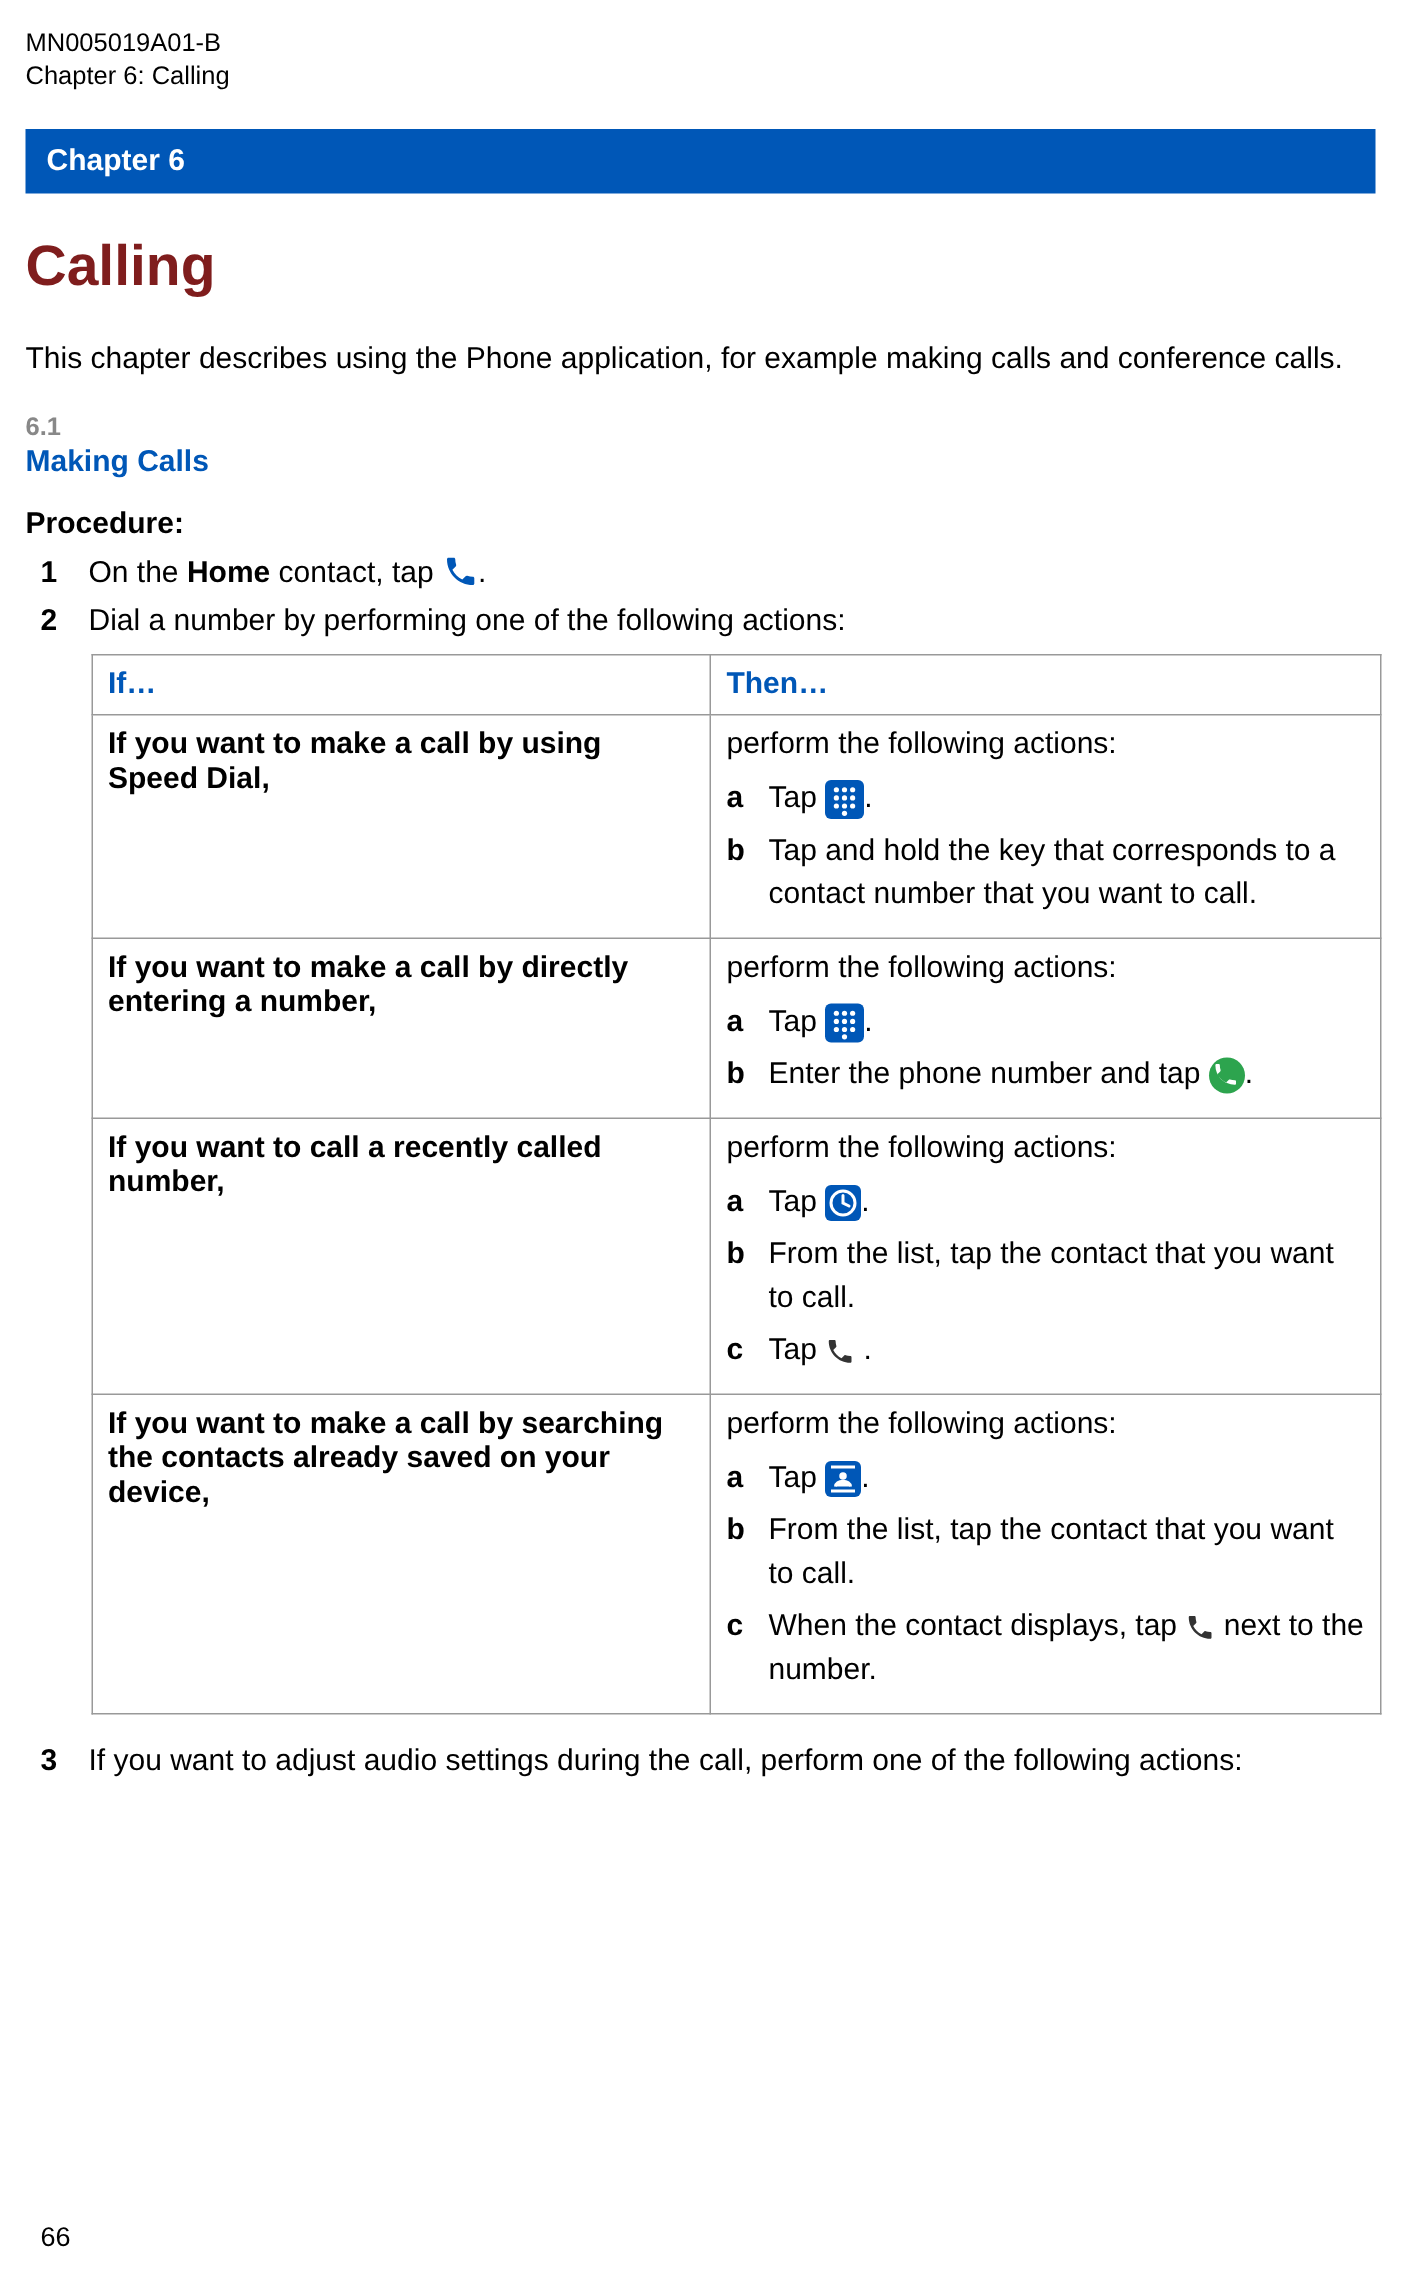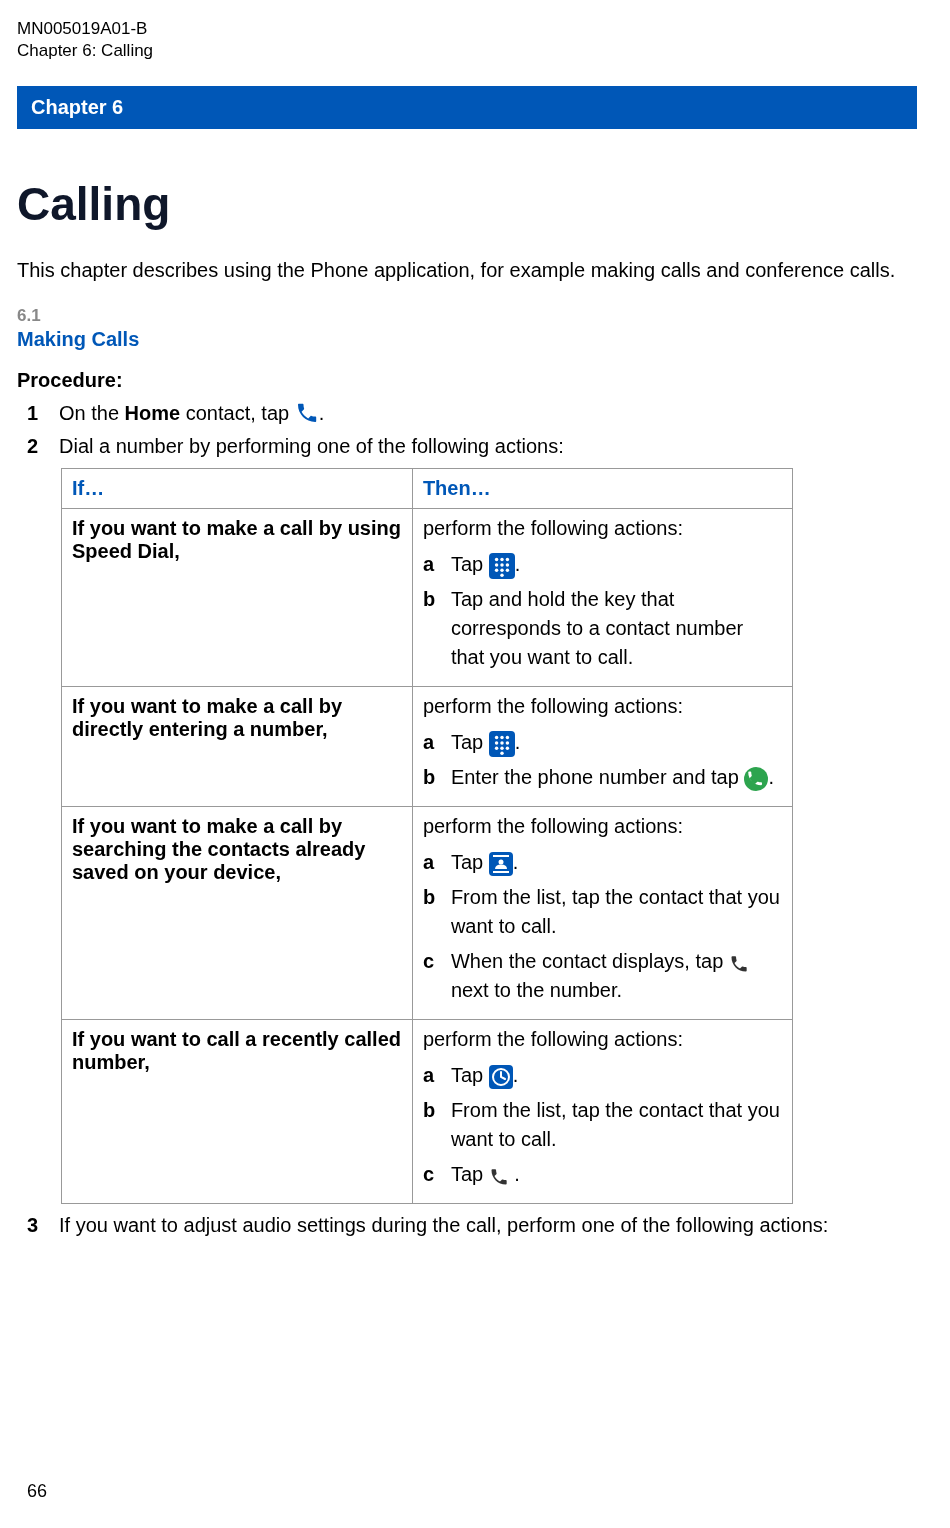--- a/index.html
+++ b/index.html
@@ -22,25 +22,25 @@
     font-size: 17px;
     line-height: 1.3;
     margin-bottom: 24px;
   }
   .chapter-bar {
     background: #0057b7;
     color: #fff;
     font-size: 20px;
     font-weight: bold;
     padding: 10px 14px;
-    margin-bottom: 48px;
+    margin-bottom: 28px;
   }
   .chapter-title {
-    color: #0f172a;
-    font-size: 46px;
+    color: #7f1d1d;
+    font-size: 38px;
     font-weight: bold;
     margin: 0 0 28px 0;
   }
   .intro {
     font-size: 20px;
     margin-bottom: 24px;
   }
   .section-number {
     color: #888;
     font-weight: bold;
@@ -103,22 +103,22 @@
     display: inline-block;
     width: 24px;
     height: 24px;
     background: #2da44e;
     border-radius: 50%;
     vertical-align: middle;
     position: relative;
   }
   table.if-then {
     border-collapse: collapse;
-    width: 732px;
-    margin: 10px 0 10px 44px;
+    width: 860px;
+    margin: 10px 0 20px 44px;
     font-size: 20px;
   }
   table.if-then th, table.if-then td {
     border: 1px solid #999;
     padding: 8px 10px;
     text-align: left;
     vertical-align: top;
   }
   table.if-then th {
     color: #0057b7;
@@ -253,20 +253,46 @@
               <span class="let">b</span>
               <span class="body"><span>Enter the phone number and tap </span><span class="circle-green"><svg viewBox="0 0 24 24" width="24" height="24" style="position:absolute;top:0;left:0" class="svg-white">
                       <path d="M6.6 10.8c1.4 2.8 3.8 5.2 6.6 6.6l2.2-2.2c.3-.3.7-.4 1.1-.3 1.2.4 2.4.6 3.7.6.6 0 1 .4 1 1v1.5c0 .6-.4 1-1 1C11.7 19 5 12.3 5 3.8c0-.6.4-1 1-1h1.5c.6 0 1 .4 1 1 0 1.3.2 2.5.6 3.7.1.4 0 .8-.3 1.1L6.6 10.8z" transform="translate(0 2) scale(0.85)"></path>
                     </svg></span><span>.</span></span>
             </li>
           </ul>
         </td>
       </tr>
 
       <tr>
+        <td class="if-cell">If you want to call a recently called number,</td>
+        <td>
+          <div>perform the following actions:</div>
+          <ul class="sub-list">
+            <li>
+              <span class="let">a</span>
+              <span class="body"><span>Tap </span><span class="icon-box-blue small"><svg viewBox="0 0 24 24" width="24" height="24" style="position:absolute;top:0;left:0">
+                      <circle cx="12" cy="12" r="8" fill="none" stroke="#fff" stroke-width="2"></circle>
+                      <path d="M12 7v5l4 2" fill="none" stroke="#fff" stroke-width="2" stroke-linecap="round"></path>
+                    </svg></span><span>.</span></span>
+            </li>
+            <li>
+              <span class="let">b</span>
+              <span class="body">From the list, tap the contact that you want to call.</span>
+            </li>
+            <li>
+              <span class="let">c</span>
+              <span class="body"><span>Tap  </span><span class="phone-glyph"><svg viewBox="0 0 24 24" width="20" height="20" class="svg-dark">
+                      <path d="M6.6 10.8c1.4 2.8 3.8 5.2 6.6 6.6l2.2-2.2c.3-.3.7-.4 1.1-.3 1.2.4 2.4.6 3.7.6.6 0 1 .4 1 1v3.5c0 .6-.4 1-1 1C10.7 21 3 13.3 3 3.8c0-.6.4-1 1-1h3.5c.6 0 1 .4 1 1 0 1.3.2 2.5.6 3.7.1.4 0 .8-.3 1.1L6.6 10.8z"></path>
+                    </svg></span><span> .</span></span>
+            </li>
+          </ul>
+        </td>
+      </tr>
+
+      <tr>
         <td class="if-cell">If you want to make a call by searching the contacts already saved on your device,</td>
         <td>
           <div>perform the following actions:</div>
           <ul class="sub-list">
             <li>
               <span class="let">a</span>
               <span class="body"><span>Tap </span><span class="icon-box-blue small"><svg viewBox="0 0 24 24" width="24" height="24" style="position:absolute;top:0;left:0" class="svg-white">
                       <rect x="4" y="3" width="16" height="2"></rect>
                       <rect x="4" y="19" width="16" height="2"></rect>
                       <circle cx="12" cy="10" r="2.5"></circle>
@@ -279,46 +305,20 @@
             </li>
             <li>
               <span class="let">c</span>
               <span class="body"><span>When the contact displays, tap </span><span class="phone-glyph"><svg viewBox="0 0 24 24" width="20" height="20" class="svg-dark">
                       <path d="M6.6 10.8c1.4 2.8 3.8 5.2 6.6 6.6l2.2-2.2c.3-.3.7-.4 1.1-.3 1.2.4 2.4.6 3.7.6.6 0 1 .4 1 1v3.5c0 .6-.4 1-1 1C10.7 21 3 13.3 3 3.8c0-.6.4-1 1-1h3.5c.6 0 1 .4 1 1 0 1.3.2 2.5.6 3.7.1.4 0 .8-.3 1.1L6.6 10.8z"></path>
                     </svg></span><span> next to the number.</span></span>
             </li>
           </ul>
         </td>
       </tr>
-
-      <tr>
-        <td class="if-cell">If you want to call a recently called number,</td>
-        <td>
-          <div>perform the following actions:</div>
-          <ul class="sub-list">
-            <li>
-              <span class="let">a</span>
-              <span class="body"><span>Tap </span><span class="icon-box-blue small"><svg viewBox="0 0 24 24" width="24" height="24" style="position:absolute;top:0;left:0">
-                      <circle cx="12" cy="12" r="8" fill="none" stroke="#fff" stroke-width="2"></circle>
-                      <path d="M12 7v5l4 2" fill="none" stroke="#fff" stroke-width="2" stroke-linecap="round"></path>
-                    </svg></span><span>.</span></span>
-            </li>
-            <li>
-              <span class="let">b</span>
-              <span class="body">From the list, tap the contact that you want to call.</span>
-            </li>
-            <li>
-              <span class="let">c</span>
-              <span class="body"><span>Tap  </span><span class="phone-glyph"><svg viewBox="0 0 24 24" width="20" height="20" class="svg-dark">
-                      <path d="M6.6 10.8c1.4 2.8 3.8 5.2 6.6 6.6l2.2-2.2c.3-.3.7-.4 1.1-.3 1.2.4 2.4.6 3.7.6.6 0 1 .4 1 1v3.5c0 .6-.4 1-1 1C10.7 21 3 13.3 3 3.8c0-.6.4-1 1-1h3.5c.6 0 1 .4 1 1 0 1.3.2 2.5.6 3.7.1.4 0 .8-.3 1.1L6.6 10.8z"></path>
-                    </svg></span><span> .</span></span>
-            </li>
-          </ul>
-        </td>
-      </tr>
     </tbody>
   </table>
 
   <ol class="proc-list" style="margin-top:4px">
     <li>
       <span class="num">3</span>
       <span class="li-body">If you want to adjust audio settings during the call, perform one of the following actions:</span>
     </li>
   </ol>
 

